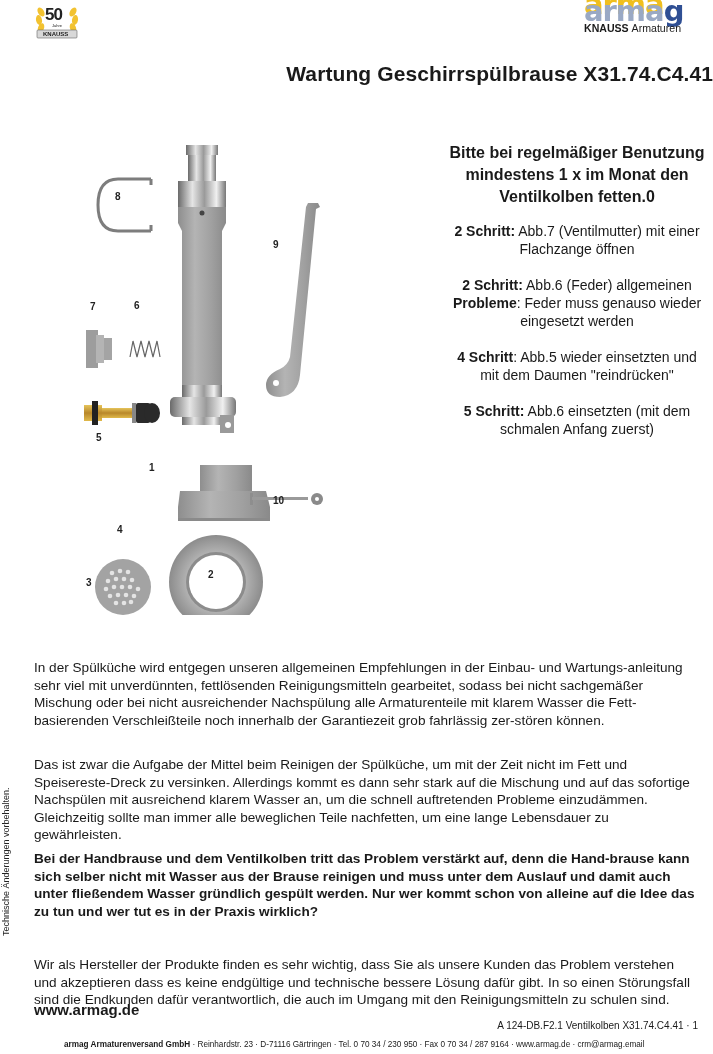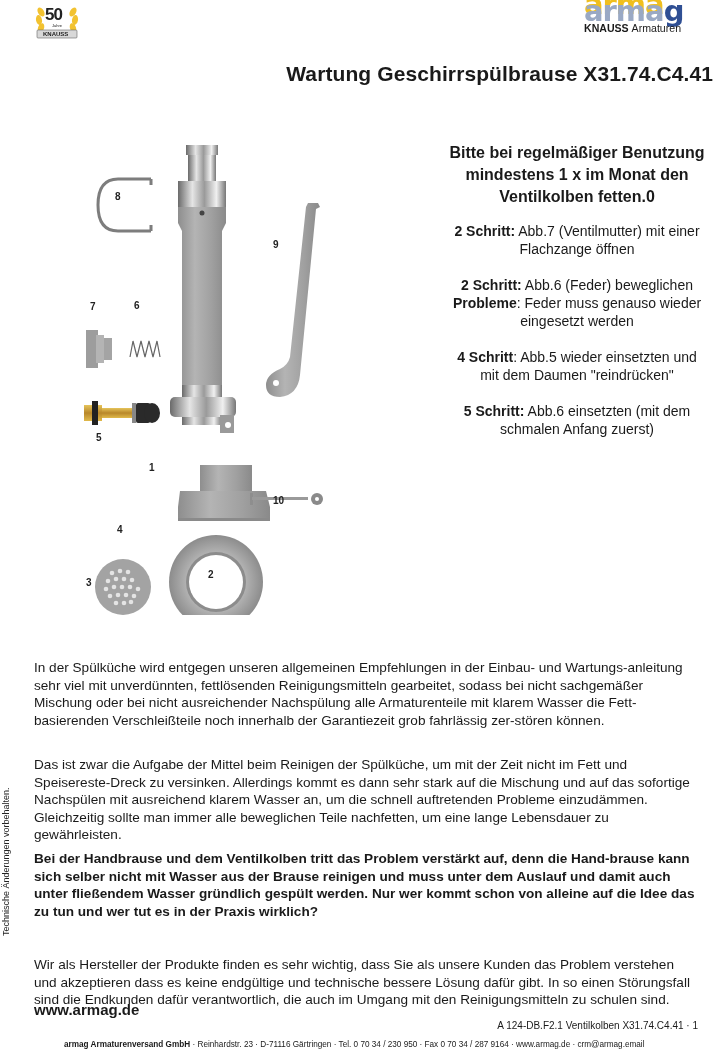--- a/index.html
+++ b/index.html
@@ -166,21 +166,21 @@
   <div class="part-label" style="left:79px;top:327px;">1</div>
   <div class="part-label" style="left:203px;top:360px;">10</div>
   <div class="part-label" style="left:47px;top:389px;">4</div>
   <div class="part-label" style="left:16px;top:442px;">3</div>
   <div class="part-label" style="left:138px;top:434px;">2</div>
 </div>
 
 <div class="info">
   <div class="headline">Bitte bei regelmäßiger Benutzung mindestens 1 x im Monat den Ventilkolben fetten.0</div>
   <div class="step"><b>2 Schritt:</b><span> Abb.7 (Ventilmutter) mit einer Flachzange öffnen</span></div>
-  <div class="step"><b>2 Schritt:</b><span> Abb.6 (Feder) beweglichen</span><br><b>Probleme</b><span>: Feder muss genauso wieder eingesetzt werden</span></div>
+  <div class="step"><b>2 Schritt:</b><span> Abb.6 (Feder) allgemeinen</span><br><b>Probleme</b><span>: Feder muss genauso wieder eingesetzt werden</span></div>
   <div class="step"><b>4 Schritt</b><span>: Abb.5 wieder einsetzten und mit dem Daumen "reindrücken"</span></div>
   <div class="step"><b>5 Schritt:</b><span> Abb.6 einsetzten (mit dem schmalen Anfang zuerst)</span></div>
 </div>
 
 <p class="body-text p1">In der Spülküche wird entgegen unseren allgemeinen Empfehlungen in der Einbau- und Wartungs-anleitung sehr viel mit unverdünnten, fettlösenden Reinigungsmitteln gearbeitet, sodass bei nicht sachgemäßer Mischung oder bei nicht ausreichender Nachspülung alle Armaturenteile mit klarem Wasser die Fett-basierenden Verschleißteile noch innerhalb der Garantiezeit grob fahrlässig zer-stören können.</p>
 <p class="body-text p2">Das ist zwar die Aufgabe der Mittel beim Reinigen der Spülküche, um mit der Zeit nicht im Fett und Speisereste-Dreck zu versinken. Allerdings kommt es dann sehr stark auf die Mischung und auf das sofortige Nachspülen mit ausreichend klarem Wasser an, um die schnell auftretenden Probleme einzudämmen. Gleichzeitig sollte man immer alle beweglichen Teile nachfetten, um eine lange Lebensdauer zu gewährleisten.</p>
 <p class="body-text p3">Bei der Handbrause und dem Ventilkolben tritt das Problem verstärkt auf, denn die Hand-brause kann sich selber nicht mit Wasser aus der Brause reinigen und muss unter dem Auslauf und damit auch unter fließendem Wasser gründlich gespült werden. Nur wer kommt schon von alleine auf die Idee das zu tun und wer tut es in der Praxis wirklich?</p>
 <p class="body-text p4">Wir als Hersteller der Produkte finden es sehr wichtig, dass Sie als unsere Kunden das Problem verstehen und akzeptieren dass es keine endgültige und technische bessere Lösung dafür gibt. In so einen Störungsfall sind die Endkunden dafür verantwortlich, die auch im Umgang mit den Reinigungsmitteln zu schulen sind.</p>
 
 <div class="side-note-wrap">

